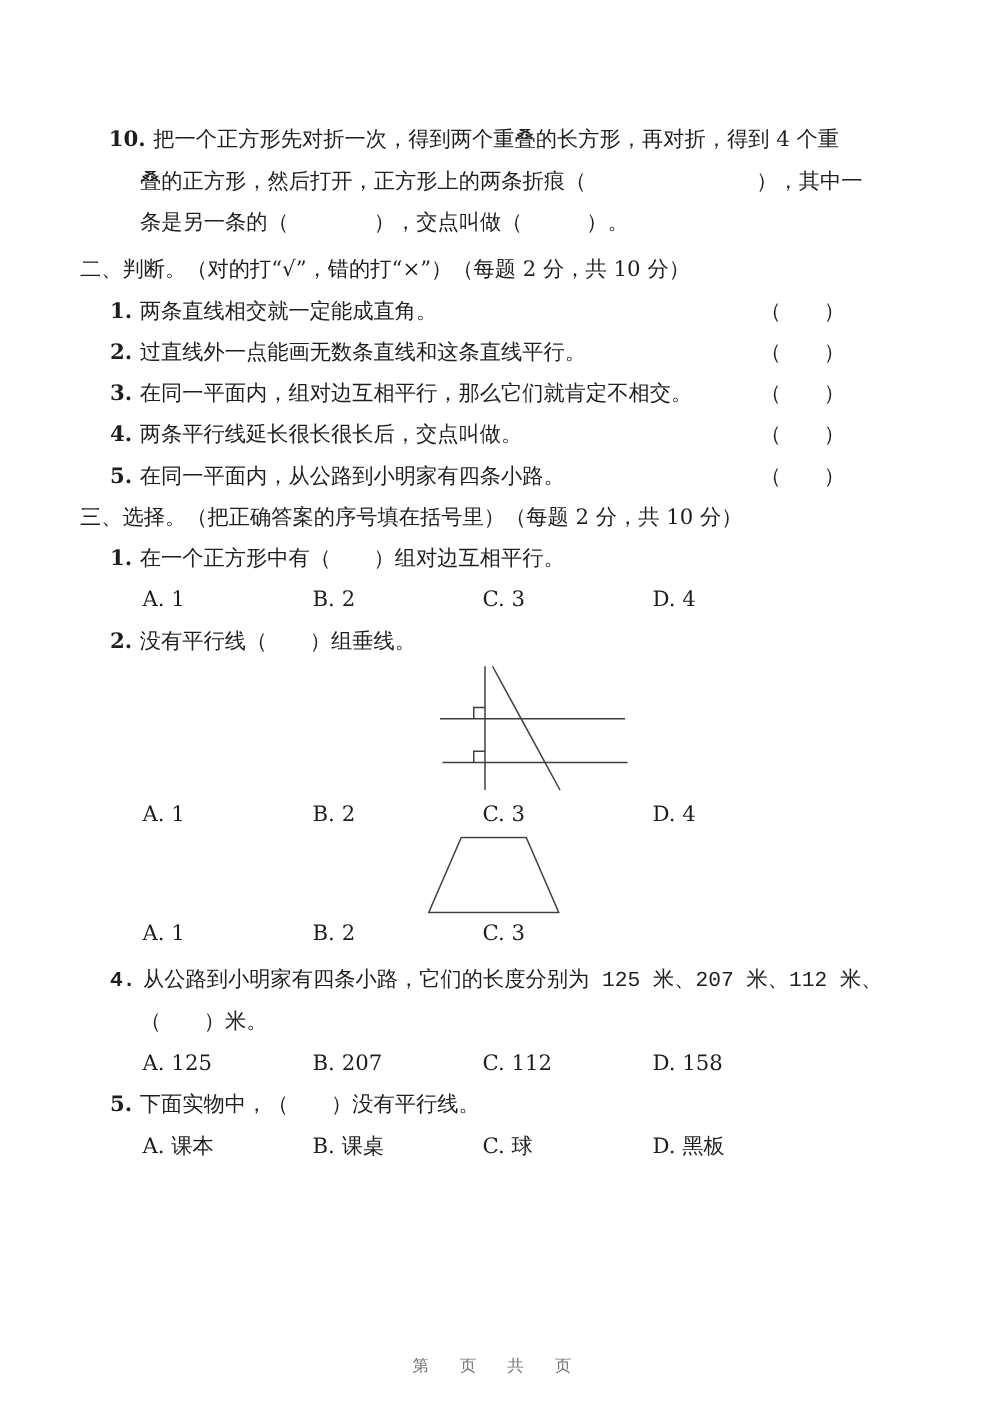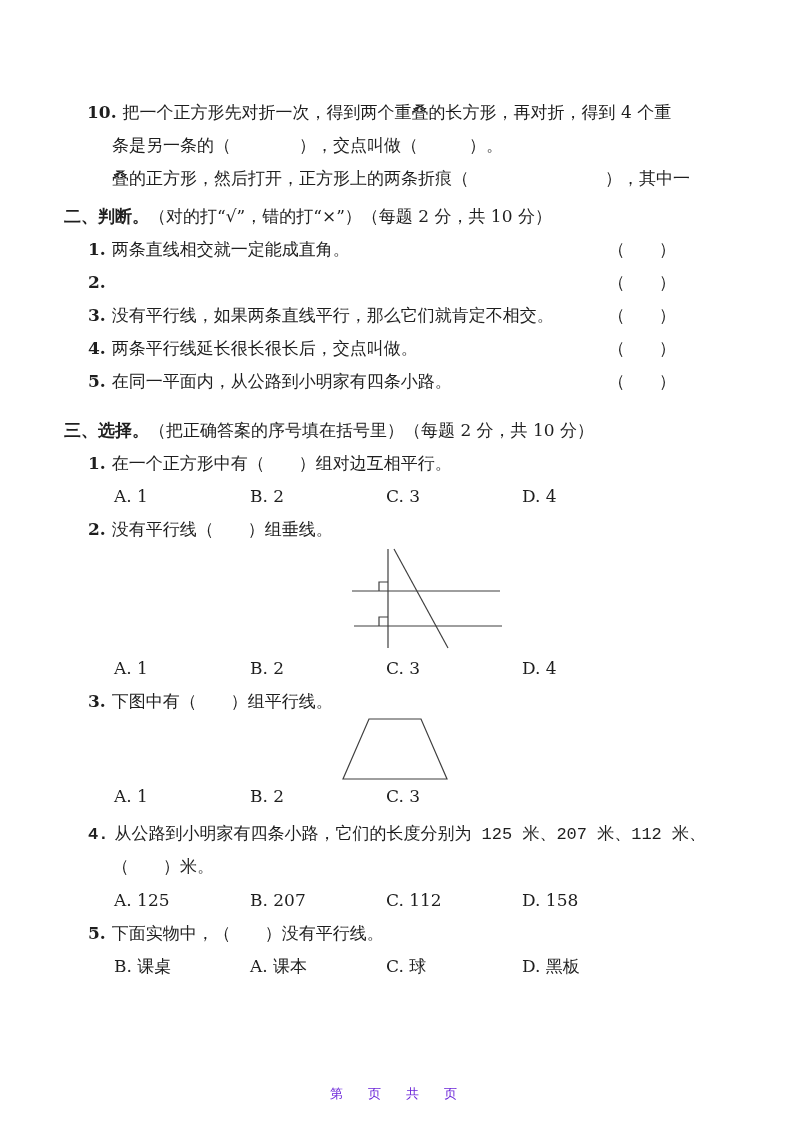--- a/index.html
+++ b/index.html
@@ -11,80 +11,81 @@
     color:#1e1e1e;
     font-size:17px;
     line-height:33px;
     overflow:hidden;
   }
   .content{position:absolute;left:64px;top:96px;width:644px;}
   .qnum{font-weight:700;margin-right:6px;}
   .q10-l1{padding-left:23px;}
   .q10-cont{padding-left:48px;}
   .sec-header{margin-top:5px;}
-  .sec-title{font-weight:700;}
+  .sec-title{font-weight:400;}
   .judge-row{display:flex;padding-left:24px;padding-right:32px;}
   .judge-blank{margin-left:auto;white-space:pre;}
   .choice-line{padding-left:24px;}
   .cont-line{padding-left:48px;}
   .opts-row{display:flex;padding-left:50px;align-items:flex-end;}
   .opt{flex:none;width:136px;white-space:nowrap;}
   .opt:last-child{width:auto;}
   .fig-wrap{height:105px;padding-left:286px;padding-top:1px;}
   .fig2-svg{display:block;width:155px;height:103px;}
   .trap-wrap{height:62px;padding-left:278px;}
   .trap-svg{display:block;width:107px;height:62px;}
   .mt5{margin-top:5px;font-family:Liberation Mono, monospace;}
   .footer{
     position:absolute;left:0;top:1084px;width:793px;
     text-align:center;font-size:13px;line-height:20px;
-    letter-spacing:6px;color:#6d28d9;
+    letter-spacing:6px;color:#737373;
   }
   svg line, svg path, svg polygon{stroke:#3f3f3f;stroke-width:1.2;fill:none;}
 </style>
 </head>
 <body>
 
 <div class="page">
   <div class="content">
 
     <div>
       <div class="q10-l1"><span class="qnum">10.</span><span>把一个正方形先对折一次，得到两个重叠的长方形，再对折，得到 4 个重</span></div>
+      <div class="q10-cont">叠的正方形，然后打开，正方形上的两条折痕（　　　　　　　　），其中一</div>
       <div class="q10-cont">条是另一条的（　　　　），交点叫做（　　　）。</div>
-      <div class="q10-cont">叠的正方形，然后打开，正方形上的两条折痕（　　　　　　　　），其中一</div>
     </div>
 
     <div class="sec-header"><span class="sec-title">二、判断。</span><span>（对的打“√”，错的打“×”）（每题 2 分，共 10 分）</span></div>
 
     <div class="judge-row">
       <span class="qnum">1.</span>
       <span>两条直线相交就一定能成直角。</span>
       <span class="judge-blank">（　　）</span>
     </div>
     <div class="judge-row">
       <span class="qnum">2.</span>
+      <span>过直线外一点能画无数条直线和这条直线平行。</span>
       <span class="judge-blank">（　　）</span>
     </div>
     <div class="judge-row">
       <span class="qnum">3.</span>
-      <span>没有平行线，如果两条直线平行，那么它们就肯定不相交。</span>
+      <span>在同一平面内，组对边互相平行，那么它们就肯定不相交。</span>
       <span class="judge-blank">（　　）</span>
     </div>
     <div class="judge-row">
       <span class="qnum">4.</span>
       <span>两条平行线延长很长很长后，交点叫做。</span>
       <span class="judge-blank">（　　）</span>
     </div>
     <div class="judge-row">
       <span class="qnum">5.</span>
       <span>在同一平面内，从公路到小明家有四条小路。</span>
       <span class="judge-blank">（　　）</span>
     </div>
 
-    <div class="sec-header" style="margin-top:16px;"><span class="sec-title">三、选择。</span><span>（把正确答案的序号填在括号里）（每题 2 分，共 10 分）</span></div>
+    <div class="sec-header" style="margin-top:0;"><span class="sec-title">三、选择。</span><span>（把正确答案的序号填在括号里）（每题 2 分，共 10 分）</span></div>
 
     <div class="choice-line"><span class="qnum">1.</span><span>在一个正方形中有（　　）组对边互相平行。</span></div>
     <div class="opts-row">
       <span class="opt">A. 1</span>
       <span class="opt">B. 2</span>
       <span class="opt">C. 3</span>
       <span class="opt">D. 4</span>
     </div>
 
     <div class="choice-line"><span class="qnum">2.</span><span>没有平行线（　　）组垂线。</span></div>
@@ -98,21 +99,20 @@
         <path d="M29 79 V70 H38"></path>
       </svg>
     </div>
     <div class="opts-row">
       <span class="opt">A. 1</span>
       <span class="opt">B. 2</span>
       <span class="opt">C. 3</span>
       <span class="opt">D. 4</span>
     </div>
 
-    <div class="choice-line"><span class="qnum">3.</span><span>下图中有（　　）组平行线。</span></div>
     <div class="trap-wrap">
       <svg class="trap-svg" viewBox="0 0 107 62">
         <polygon points="27,1 79,1 105,61 1,61"></polygon>
       </svg>
     </div>
     <div class="opts-row">
       <span class="opt">A. 1</span>
       <span class="opt">B. 2</span>
       <span class="opt">C. 3</span>
     </div>
@@ -123,22 +123,22 @@
     </div>
     <div class="opts-row">
       <span class="opt">A. 125</span>
       <span class="opt">B. 207</span>
       <span class="opt">C. 112</span>
       <span class="opt">D. 158</span>
     </div>
 
     <div class="choice-line"><span class="qnum">5.</span><span>下面实物中，（　　）没有平行线。</span></div>
     <div class="opts-row">
+      <span class="opt">A. 课本</span>
       <span class="opt">B. 课桌</span>
-      <span class="opt">A. 课本</span>
       <span class="opt">C. 球</span>
       <span class="opt">D. 黑板</span>
     </div>
 
   </div>
 
   <div class="footer">第　页　共　页</div>
 </div>
 
 </body></html>

